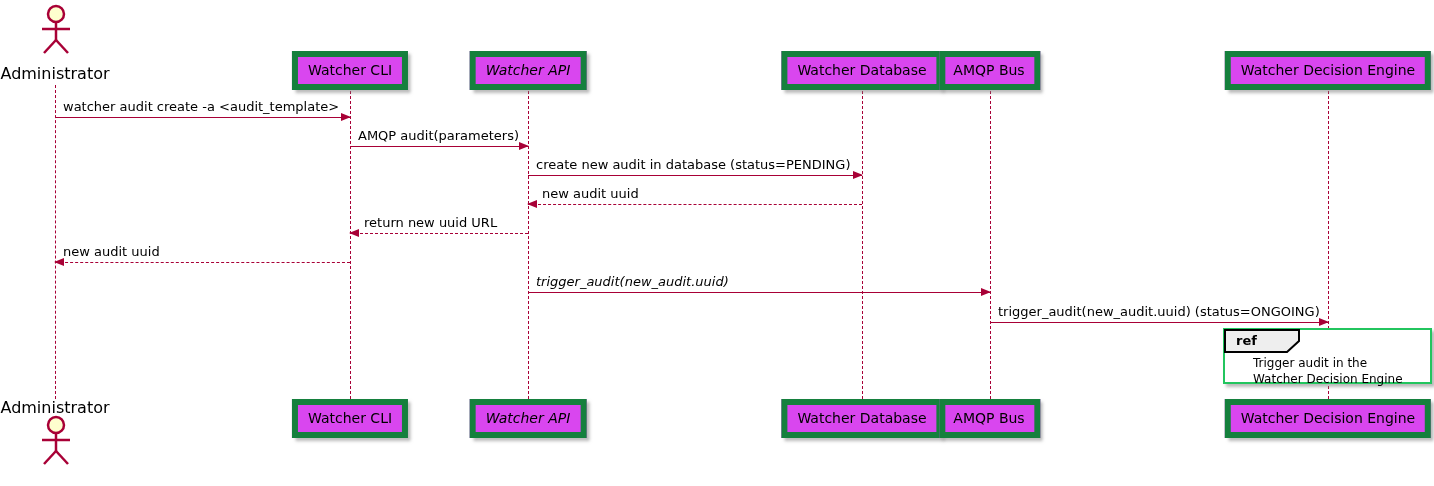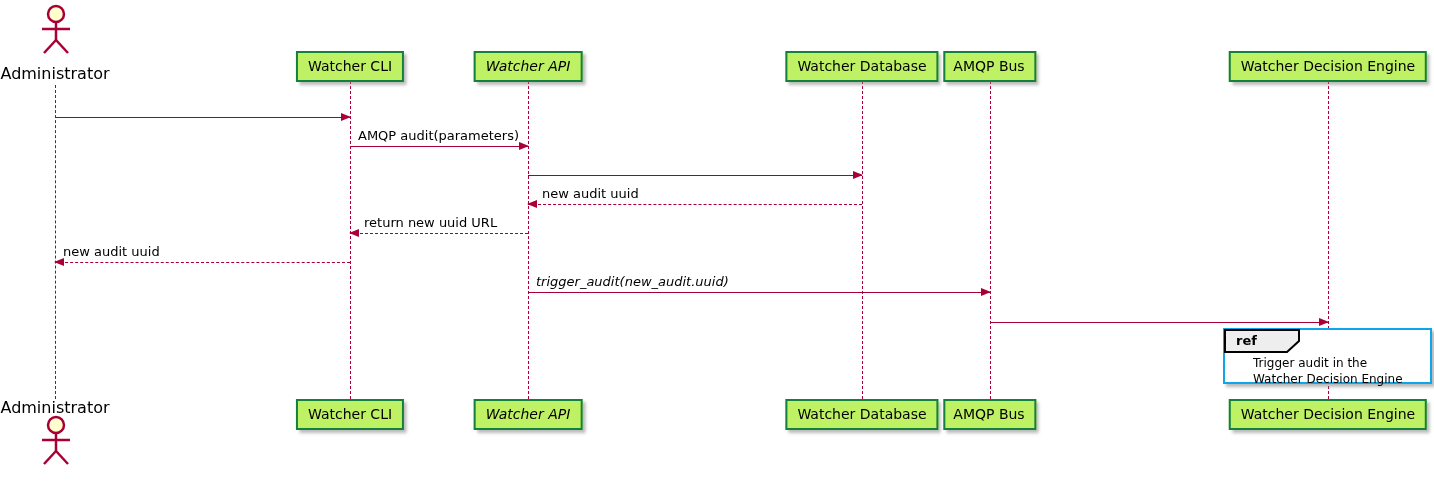--- a/index.html
+++ b/index.html
@@ -12,21 +12,21 @@
   .ll-admin { left:55px;  top:85px;  height:314px; }
   .ll-cli   { left:350px; top:81px;  height:318px; }
   .ll-api   { left:528px; top:81px;  height:318px; }
   .ll-db    { left:862px; top:81px;  height:318px; }
   .ll-amqp  { left:990px; top:81px;  height:318px; }
   .ll-wde   { left:1328px;top:81px;  height:318px; }
 
   
   .pbox {
     position:absolute; transform:translateX(-50%);
-    background:#bef264; border:2px solid #15803d;
+    background:#d946ef; border:6px solid #15803d;
     padding:4px 10px 5px 10px; font-size:14px; line-height:18px;
     white-space:nowrap; box-shadow:3px 3px 3px rgba(130,130,130,0.55);
     z-index:3;
   }
   .row-top    { top:51px; }
   .row-bottom { top:399px; }
   .px-cli  { left:350px; }
   .px-api  { left:528px;font-style:italic; }
   .px-db   { left:862px; }
   .px-amqp { left:990px;padding-left:8px; }
@@ -57,21 +57,21 @@
   .m3-line { left:528px; top:175px; width:334px; }  .m3-label { left:536px; top:157px; }
   .m4-line { left:528px; top:204px; width:334px; }  .m4-label { left:542px; top:186px; }
   .m5-line { left:350px; top:233px; width:178px; }  .m5-label { left:364px; top:215px; }
   .m6-line { left:55px;  top:262px; width:295px; }  .m6-label { left:63px;  top:244px; }
   .m7-line { left:528px; top:292px; width:462px; }  .m7-label { left:536px; top:274px;font-style:italic; }
   .m8-line { left:990px; top:322px; width:338px; }  .m8-label { left:998px; top:304px; }
 
   
   .ref-box {
     position:absolute; left:1223px; top:328px; width:205px; height:52px;
-    background:#ffffff; border:2px solid #0ea5e9;
+    background:#ffffff; border:2px solid #22c55e;
     box-shadow:3px 3px 3px rgba(130,130,130,0.55); z-index:4;
   }
   .ref-tab { position:absolute; left:-1px; top:-1px; width:76px; height:24px; }
   .ref-keyword {
     position:absolute; left:11px; top:3px; font-size:13px; font-weight:bold; z-index:5;
   }
   .ref-text { position:absolute; left:28px; top:25px; font-size:12px; line-height:16px; }
 </style>
 </head>
 <body>
@@ -112,29 +112,31 @@
   <div class="pbox row-top px-db">Watcher Database</div>
   <div class="pbox row-top px-amqp">AMQP Bus</div>
   <div class="pbox row-top px-wde">Watcher Decision Engine</div>
 
   <div class="pbox row-bottom px-cli">Watcher CLI</div>
   <div class="pbox row-bottom px-api">Watcher API</div>
   <div class="pbox row-bottom px-db">Watcher Database</div>
   <div class="pbox row-bottom px-amqp">AMQP Bus</div>
   <div class="pbox row-bottom px-wde">Watcher Decision Engine</div>
 
+  <div class="mlabel m1-label">watcher audit create -a &lt;audit_template&gt;</div>
   <div class="mline m1-line">
       <span class="ah right"></span>
     </div>
 
   <div class="mlabel m2-label">AMQP audit(parameters)</div>
   <div class="mline m2-line">
       <span class="ah right"></span>
     </div>
 
+  <div class="mlabel m3-label">create new audit in database (status=PENDING)</div>
   <div class="mline m3-line">
       <span class="ah right"></span>
     </div>
 
   <div class="mlabel m4-label">new audit uuid</div>
   <div class="mline dashed m4-line">
       <span class="ah left"></span>
     </div>
 
   <div class="mlabel m5-label">return new uuid URL</div>
@@ -145,20 +147,21 @@
   <div class="mlabel m6-label">new audit uuid</div>
   <div class="mline dashed m6-line">
       <span class="ah left"></span>
     </div>
 
   <div class="mlabel m7-label">trigger_audit(new_audit.uuid)</div>
   <div class="mline m7-line">
       <span class="ah right"></span>
     </div>
 
+  <div class="mlabel m8-label">trigger_audit(new_audit.uuid) (status=ONGOING)</div>
   <div class="mline m8-line">
       <span class="ah right"></span>
     </div>
 
   <div class="ref-box">
     <svg class="ref-tab" viewBox="0 0 76 24">
       <polygon points="1,1 75,1 75,12 63,23 1,23" fill="#EEEEEE" stroke="#000000" stroke-width="2"></polygon>
     </svg>
     <div class="ref-keyword">ref</div>
     <div class="ref-text">

